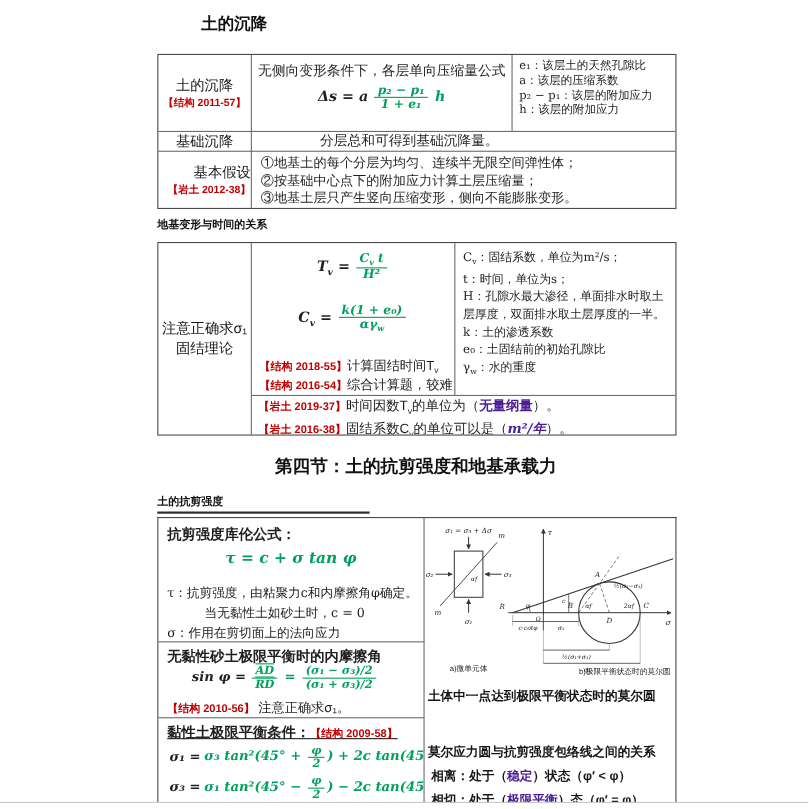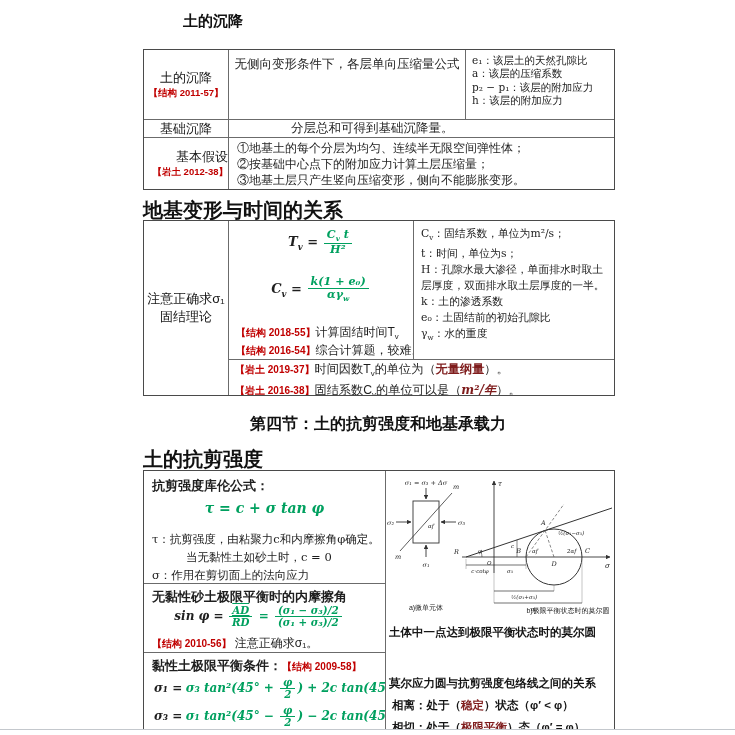--- a/index.html
+++ b/index.html
@@ -1,30 +1,30 @@
 <!DOCTYPE html>
 <html><head>
 <meta charset="utf-8">
 <style>
   html,body{margin:0;padding:0;background:#fff;}
   .canvas{position:relative;width:735px;height:730px;background:#fff;overflow:hidden;
           font-family:"Liberation Sans",sans-serif;color:#1f1f1f;}
   .abs{position:absolute;}
   .h-title{font-size:15px;font-weight:700;color:#111;}
-  .h-sec{font-size:20px;font-weight:700;color:#111;}
+  .h-sec{font-size:10px;font-weight:700;color:#111;}
   .h-center{font-size:16px;font-weight:700;text-align:center;color:#111;}
   .h-underline{display:inline-block;width:193px;border-bottom:2px solid #2e2e2e;padding-bottom:2px;}
   .tbl{position:absolute;display:grid;border:1.5px solid #4a4a4a;background:#fff;}
   .cell{position:relative;border-right:1px solid #6b6b6b;border-bottom:1px solid #6b6b6b;box-sizing:border-box;overflow:hidden;}
   .no-r{border-right:none;} .no-b{border-bottom:none;}
   .headcell{display:flex;flex-direction:column;align-items:center;justify-content:center;text-align:center;}
   .headcell .hd{font-size:13px;color:#161616;}
   .tag{color:#c00000;font-weight:700;font-size:9.5px;white-space:nowrap;}
   .green{color:#00a05f;}
-  .ans{color:#7f1d1d;font-weight:700;}
+  .ans{color:#4c1d95;font-weight:700;}
   .math{font-family:"DejaVu Serif",serif;font-style:italic;font-weight:700;}
   .fpre{color:#1f1f1f;}
   .frac{display:inline-flex;flex-direction:column;vertical-align:middle;text-align:center;margin:0 2px;line-height:1.05;}
   .frac .num{border-bottom:1px solid currentColor;padding:0 3px;font-size:0.86em;}
   .frac .den{padding:0 3px;font-size:0.86em;}
   .ovl{text-decoration:overline;}
   .kai{font-family:"DejaVu Serif",serif;color:#1c1c1c;}
   .defs{padding:4px 6px;font-size:10.5px;line-height:13.4px;}
   .defs2{padding:5px 7px;font-size:10.8px;line-height:16px;}
   .qline{font-size:12.2px;line-height:17px;white-space:nowrap;}
@@ -43,20 +43,27 @@
 
   <div class="abs h-title" style="left:183px;top:12px;">土的沉降</div>
 
   <div class="tbl" style="left:143px;top:49px;grid-template-columns:85px 237px 148px;grid-template-rows:70px 18px 51px;">
     <div class="cell headcell" style="grid-column:1;grid-row:1;">
       <span class="hd">土的沉降</span>
       <span class="tag">【结构 2011-57】</span>
     </div>
     <div class="cell" style="grid-column:2;grid-row:1;">
       <div class="abs" style="top:6px;left:0;right:0;text-align:center;font-size:12.5px;">无侧向变形条件下，各层单向压缩量公式</div>
+      <div class="abs" style="top:26px;left:0;right:0;text-align:center;font-size:13px;">
+        <span class="math fpre">Δs = a</span>
+        <span class="math green"><span class="frac">
+              <span class="num">p₂ − p₁</span>
+              <span class="den">1 + e₁</span>
+            </span> h</span>
+      </div>
     </div>
     <div class="cell no-r defs kai" style="grid-column:3;grid-row:1;">
       <div>e₁：该层土的天然孔隙比</div>
       <div>a：该层的压缩系数</div>
       <div>p₂ − p₁：该层的附加应力</div>
       <div>h：该层的附加应力</div>
     </div>
     <div class="cell headcell" style="grid-column:1;grid-row:2;">
       <span class="hd">基础沉降</span>
     </div>
@@ -143,21 +150,21 @@
               <span class="num">(σ₁ − σ₃)/2</span>
               <span class="den">(σ₁ + σ₃)/2</span>
             </span></span>
       </div>
       <div class="abs" style="top:51px;left:8px;font-size:12px;white-space:nowrap;">
         <span class="tag" style="font-size:10px;">【结构 2010-56】</span>
         <span>注意正确求σ₁。</span>
       </div>
     </div>
     <div class="cell no-b" style="grid-column:1;grid-row:3;">
-      <div class="abs" style="top:4px;left:8px;font-size:13px;font-weight:600;white-space:nowrap;">
+      <div class="abs" style="top:4px;left:8px;font-size:13px;font-weight:600;white-space:nowrap;text-decoration:underline;">
         <span>黏性土极限平衡条件：</span><span class="tag" style="font-size:10px;">【结构 2009-58】</span>
       </div>
       <div class="abs" style="top:24px;left:10px;font-size:12px;white-space:nowrap;">
         <span class="math fpre">σ₁ =</span>
         <span class="math green">σ₃ tan²(45° + <span class="frac">
               <span class="num">φ</span>
               <span class="den">2</span>
             </span>) + 2c tan(45° + )</span>
       </div>
       <div class="abs" style="top:52px;left:10px;font-size:12px;white-space:nowrap;">

